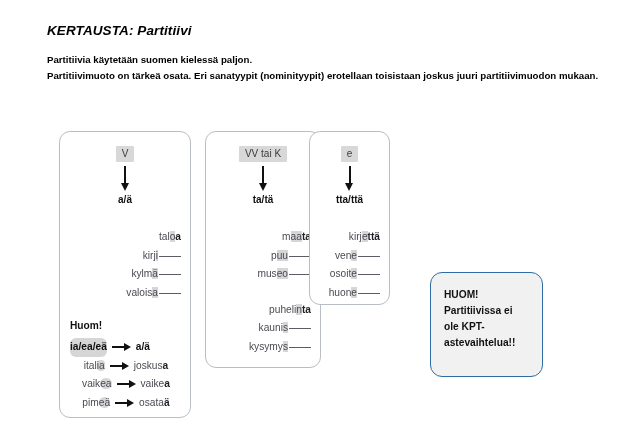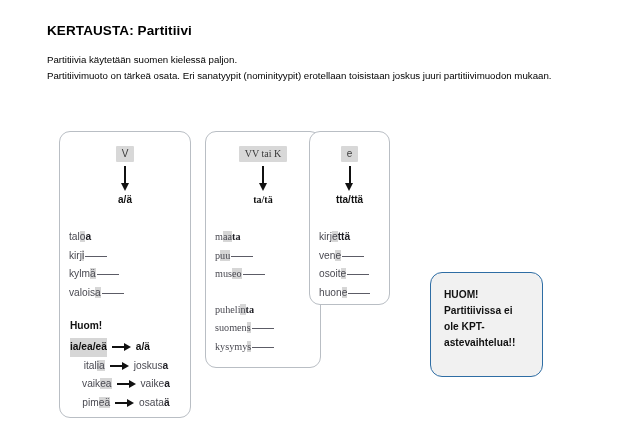--- a/index.html
+++ b/index.html
@@ -28,40 +28,41 @@
     top: 24px;
     width: 560px;
   }
   #page-title {
     font-size: 13.5px;
     font-weight: bold;
     letter-spacing: 0.1px;
     color: #000;
     margin: 0 0 13px 0;
     line-height: 1.1;
+    font-style: italic;
   }
   .intro-line {
     font-size: 9.7px;
-    font-weight: normal;
+    font-weight: bold;
     line-height: 1.62;
     color: #000;
     white-space: nowrap;
   }
   .intro-line.wrap { white-space: normal; }
 
   
   .card {
     position: absolute;
     box-sizing: border-box;
     border: 1px solid #b9bec4;
     border-radius: 11px;
     background: #ffffff;
   }
   #card-1 { left: 59px;  top: 131px; width: 132px; height: 287px; }
-  #card-2 { left: 205px; top: 131px; width: 116px; height: 237px; font-family: Liberation Serif, serif; }
+  #card-2 { left: 205px; top: 131px; width: 116px; height: 237px; }
   #card-3 { left: 309px; top: 131px; width: 81px;  height: 174px; }
 
   
   .col-head {
     text-align: center;
     padding-top: 11px;
   }
   .chip {
     display: inline-block;
     background: #d8d8d8;
@@ -107,21 +108,21 @@
   
   .word-list {
     margin-top: 22px;
     padding: 0 9px 0 9px;
   }
   .word-list.group2 { margin-top: 17px; }
   .word {
     font-size: 10.2px;
     color: #4a4a52;
     line-height: 18.5px;
-    text-align: left;
+    text-align: right;
     white-space: nowrap;
   }
   .word .hl {
     background: #d6d6d6;
     color: #4a4a52;
   }
   .word .bold {
     font-weight: bold;
     color: #1e1e24;
   }
@@ -156,21 +157,21 @@
     color: #4a4a52;
     white-space: nowrap;
   }
   .rule-row.main {
     justify-content: flex-start;
     font-weight: bold;
     color: #111;
   }
   .rule-row .from { }
   .rule-row .to { }
-  .rule-row .hl { background: #d6d6d6; }
+  .rule-row .hl { background: #d6d6d6; border-radius: 6px; }
   .rule-row .bold { font-weight: bold; color: #1e1e24; }
   .right-arrow {
     display: inline-block;
     position: relative;
     width: 19px;
     height: 10px;
     margin: 0 5px;
     flex: none;
   }
   .right-arrow::before {
@@ -271,21 +272,21 @@
       <div class="down-arrow"></div>
       <div class="result">ta/tä</div>
     </div>
     <div class="word-list" id="wl-2-0">
         <div class="word"><span>m</span><span class="hl">aa</span><span class="bold">ta</span></div>
         <div class="word"><span>p</span><span class="hl">uu</span><span class="blank"></span></div>
         <div class="word"><span>mus</span><span class="hl">eo</span><span class="blank"></span></div>
       </div>
     <div class="word-list group2" id="wl-2-1">
         <div class="word"><span>puheli</span><span class="hl">n</span><span class="bold">ta</span></div>
-        <div class="word"><span>suomen</span><span class="hl">s</span><span class="blank"></span></div>
+        <div class="word"><span>kauni</span><span class="hl">s</span><span class="blank"></span></div>
         <div class="word"><span>kysymy</span><span class="hl">s</span><span class="blank"></span></div>
       </div>
   </div>
 
   <div class="card" id="card-3">
     <div class="col-head">
       <span class="chip">e</span>
       <div class="down-arrow"></div>
       <div class="result">tta/ttä</div>
     </div>

